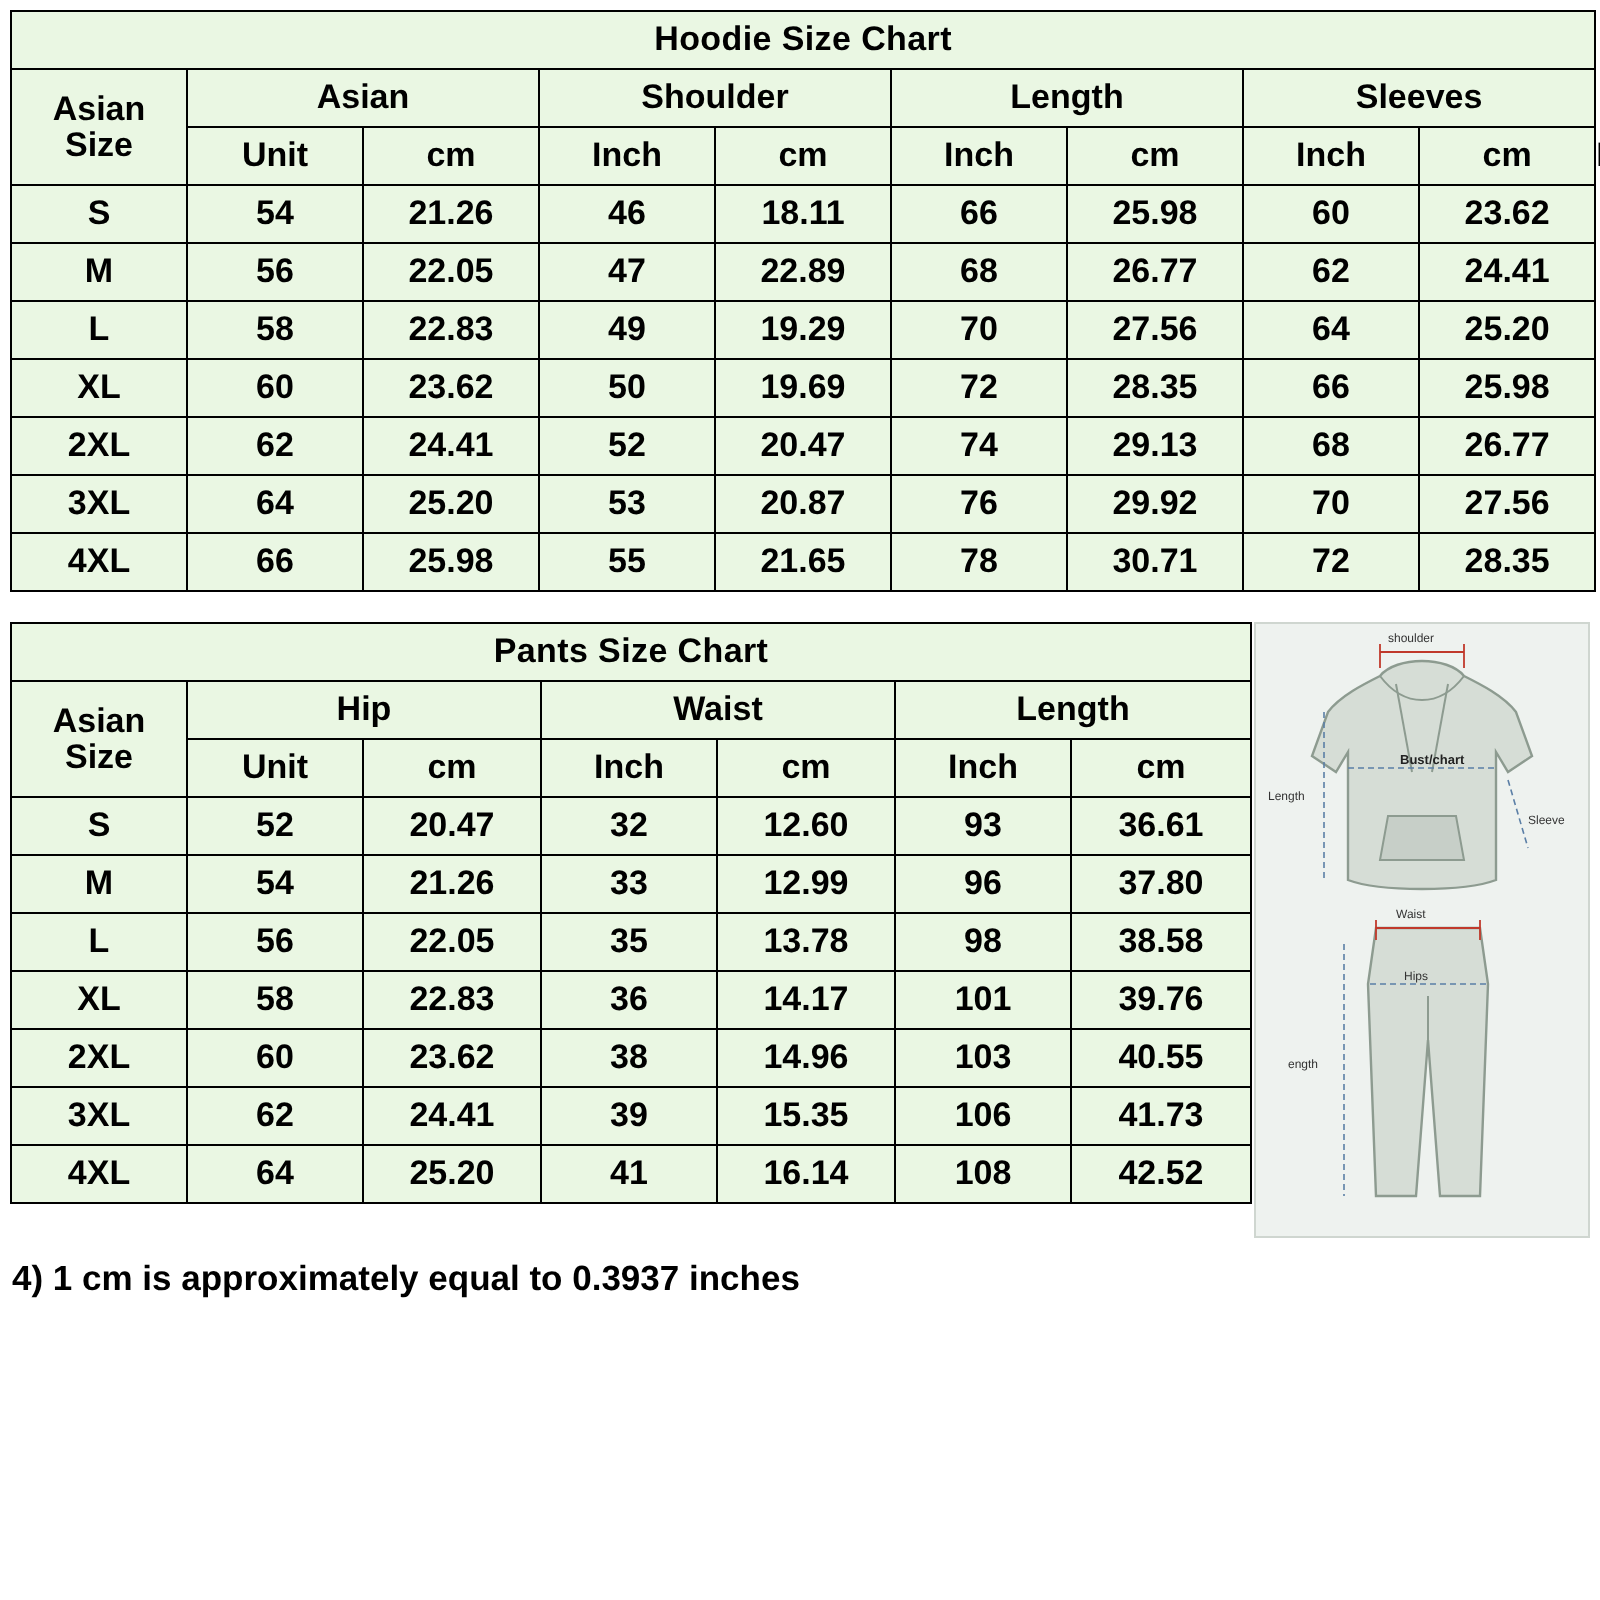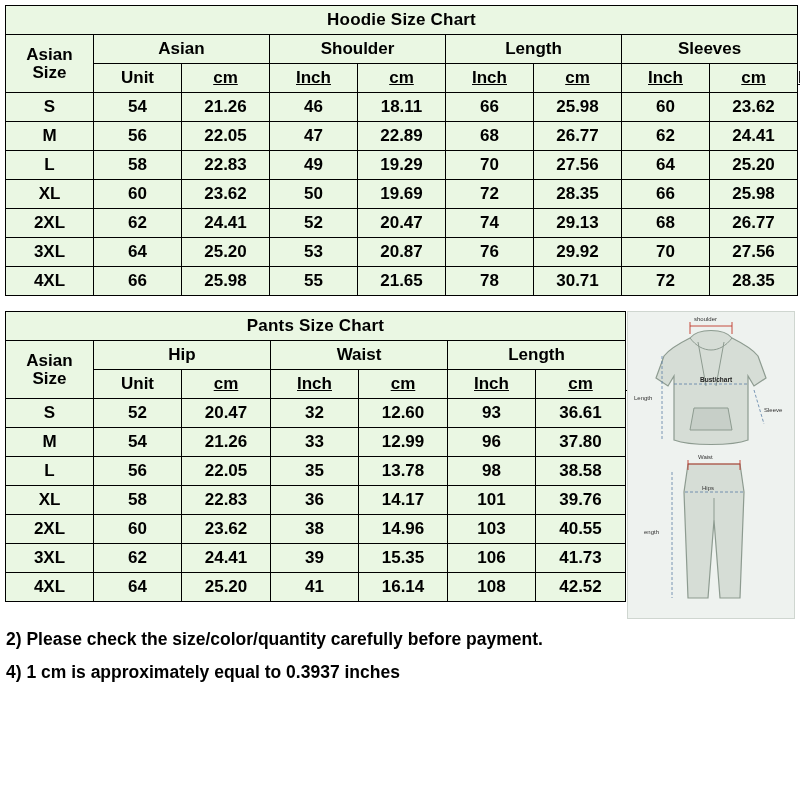--- a/index.html
+++ b/index.html
@@ -56,21 +56,20 @@
     font-weight: bold;
     line-height: 1.05;
     height: 46px;
     margin-top: 16px;
   }
   td.unit-cell {
     background: #f5cf4e;
     font-size: 17px;
     font-weight: bold;
     height: 26px;
-    text-decoration: underline;
   }
   td.unit-label {
     background: #f5cf4e;
     font-size: 17px;
     font-weight: bold;
   }
   td.sizename {
     background: #eaf7e3;
   }
 
@@ -394,17 +393,16 @@
           <text class="fig-label" x="74" y="178">Hips</text>
 
           <line x1="44" y1="160" x2="44" y2="286" stroke="#5b7fa6" stroke-width="0.8" stroke-dasharray="3 2"></line>
           <text class="fig-label" x="16" y="222">ength</text>
         </g>
       </svg>
     </div>
   </div>
 
   <div class="notes">
-    <p>2) Please check the size/color/quantity carefully before payment.</p>
     <p>4) 1 cm is approximately equal to 0.3937 inches</p>
   </div>
 
 </div>
 
 </body></html>

